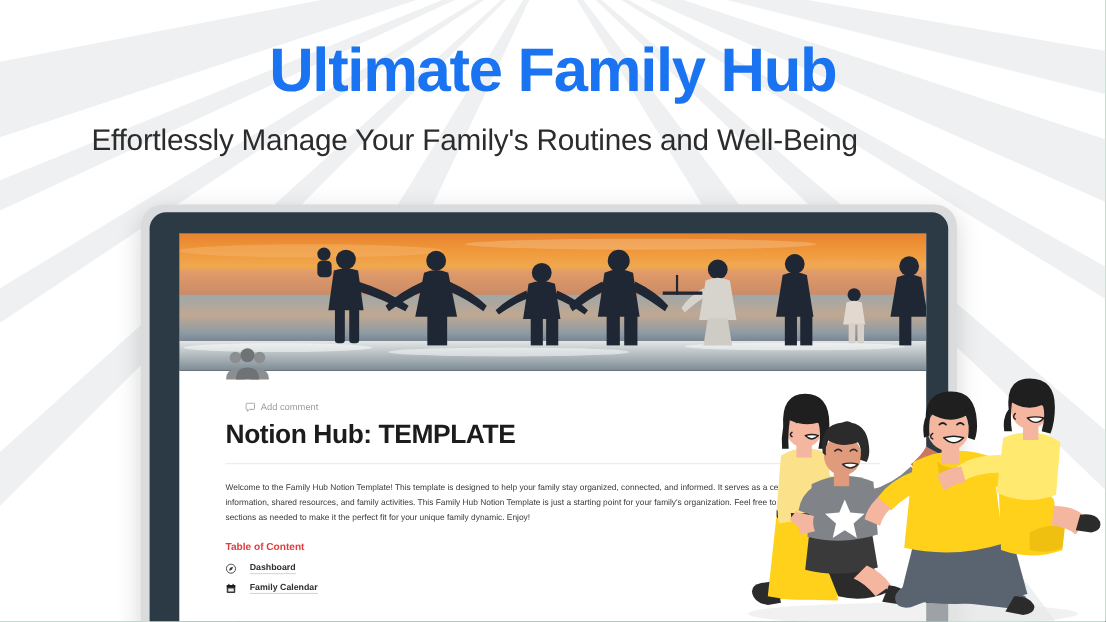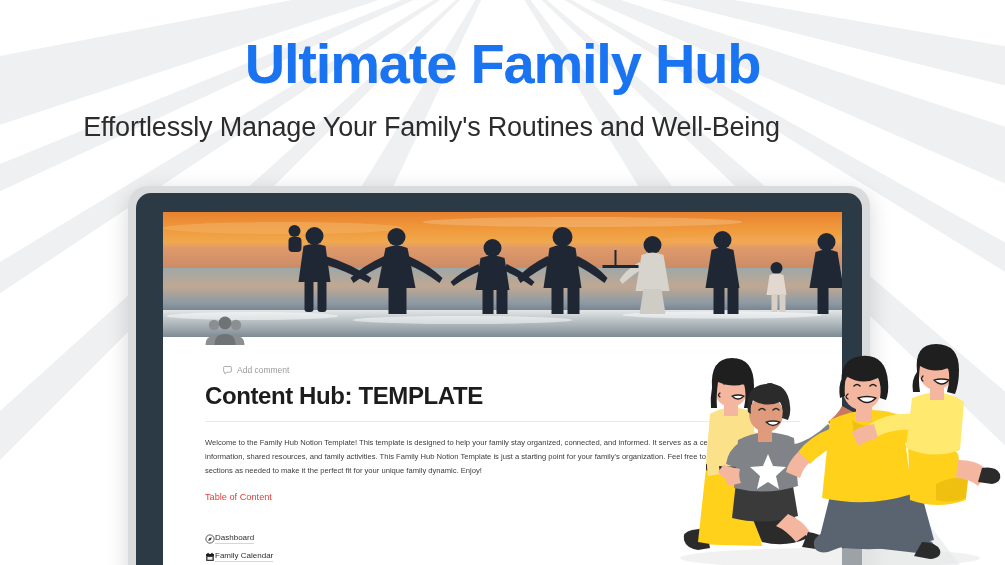--- a/index.html
+++ b/index.html
@@ -125,30 +125,31 @@
   }
   #notion-paragraph {
     font-size:7.6px;
     color:#3b3b3b;
     line-height:1.85;
     margin-bottom:14px;
     max-width:680px;
   }
   #toc-heading {
     font-size:9.2px;
-    font-weight:400;
+    font-weight:700;
     color:#e03e3e;
-    margin-bottom:32px;
+    margin-bottom:10px;
   }
   .toc-item {
-    display:flex; align-items:center; gap:0;
+    display:flex; align-items:center; gap:12px;
     font-size:8px;
     color:#2f2f2f;
     margin-bottom:7.5px;
     line-height:1.1;
+    font-weight:bold;
   }
   .toc-item .toc-ico {
     width:10px; height:10px;
     display:flex; align-items:center; justify-content:center;
     flex:0 0 10px;
   }
   .toc-item .toc-label {
     border-bottom:1px solid #d6d6d6;
     padding-bottom:0.5px;
   }
@@ -297,21 +298,21 @@
 
       <div id="notion-body">
 
         <div id="add-comment-row">
           <svg width="9" height="9" viewBox="0 0 14 14">
             <path d="M1 2.2 a1.4 1.4 0 0 1 1.4 -1.4 h9.2 a1.4 1.4 0 0 1 1.4 1.4 v6 a1.4 1.4 0 0 1 -1.4 1.4 h-5.6 l-3.2 2.6 v-2.6 h-0.4 a1.4 1.4 0 0 1 -1.4 -1.4 z" fill="none" stroke="#9b9b9b" stroke-width="1.3"></path>
           </svg>
           <span>Add comment</span>
         </div>
 
-        <div id="notion-h1">Content Hub: TEMPLATE</div>
+        <div id="notion-h1">Notion Hub: TEMPLATE</div>
 
 
         <div class="notion-divider"></div>
 
         <div id="notion-paragraph">Welcome to the Family Hub Notion Template! This template is designed to help your family stay organized, connected, and informed. It serves as a central place for important information, shared resources, and family activities. This Family Hub Notion Template is just a starting point for your family's organization. Feel free to add, modify, or remove sections as needed to make it the perfect fit for your unique family dynamic. Enjoy!</div>
 
         <div id="toc-heading">Table of Content</div>
 
         <div class="toc-item">
           <span class="toc-ico">

